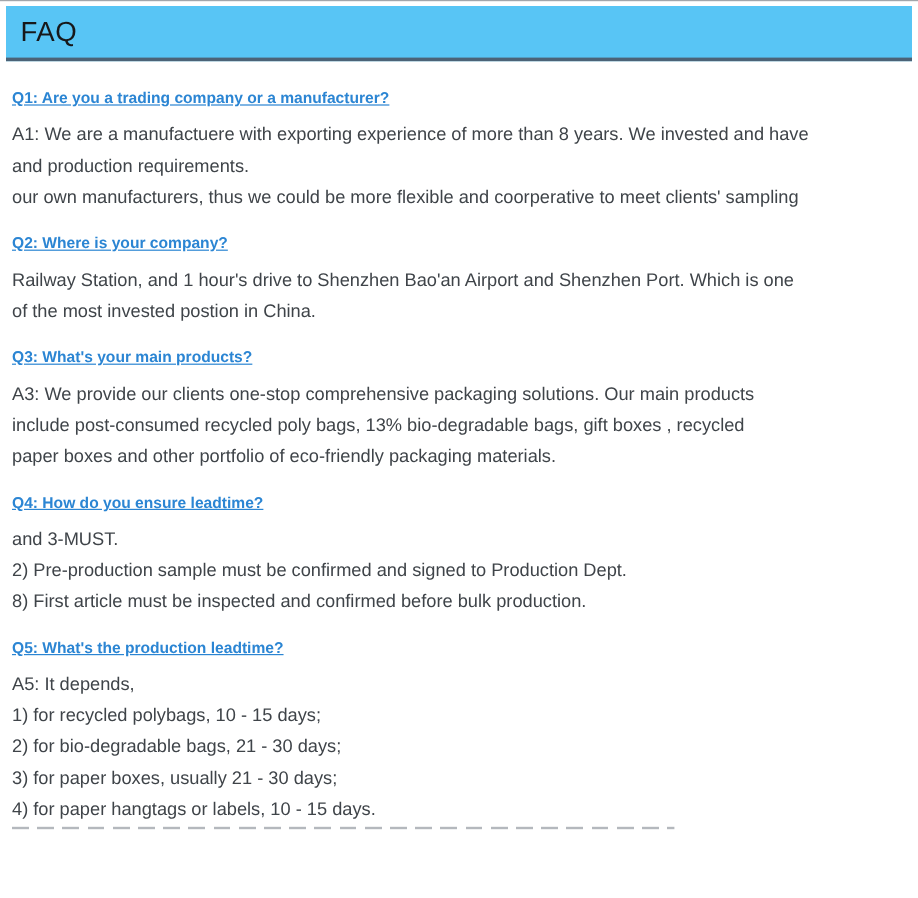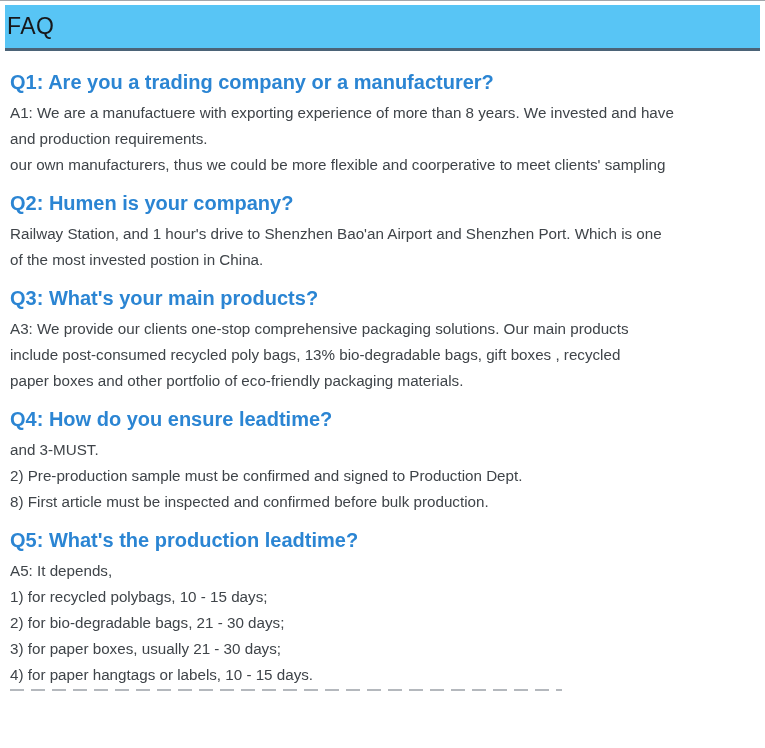--- a/index.html
+++ b/index.html
@@ -24,36 +24,37 @@
     width: 765px;
     background: var(--top-line);
   }
   .faq-header-bar {
     margin: 4px 5px 0 5px;
     height: 46px;
     background: var(--header-bg);
     border-bottom: 3px solid var(--header-border);
     display: flex;
     align-items: center;
-    padding-left: 2px;
+    padding-left: 12px;
   }
   .faq-title {
     font-size: 23px;
     color: var(--title-color);
     letter-spacing: 0.5px;
   }
   .content {
     padding: 0 10px;
   }
   .question {
     color: var(--question-color);
-    font-size: 20px;
+    font-size: 13px;
     font-weight: bold;
     line-height: 20px;
     margin: 15px 0 8px 0;
+    text-decoration: underline;
   }
   .faq-section:first-of-type .question {
     margin-top: 21px;
   }
   .answer { margin: 0; }
   .answer-line {
     color: var(--body-color);
     font-size: 15.2px;
     line-height: 26px;
     white-space: nowrap;
@@ -84,21 +85,21 @@
   <section class="faq-section">
     <h3 class="question">Q1: Are you a trading company or a manufacturer?</h3>
     <div class="answer">
         <div class="answer-line">A1: We are a manufactuere with exporting experience of more than 8 years. We invested and have</div>
         <div class="answer-line">and production requirements.</div>
         <div class="answer-line">our own manufacturers, thus we could be more flexible and coorperative to meet clients' sampling</div>
       </div>
   </section>
 
   <section class="faq-section">
-    <h3 class="question">Q2: Humen is your company?</h3>
+    <h3 class="question">Q2: Where is your company?</h3>
     <div class="answer">
         <div class="answer-line">Railway Station, and 1 hour's drive to Shenzhen Bao'an Airport and Shenzhen Port. Which is one</div>
         <div class="answer-line">of the most invested postion in China.</div>
       </div>
   </section>
 
   <section class="faq-section">
     <h3 class="question">Q3: What's your main products?</h3>
     <div class="answer">
         <div class="answer-line">A3: We provide our clients one-stop comprehensive packaging solutions. Our main products</div>

